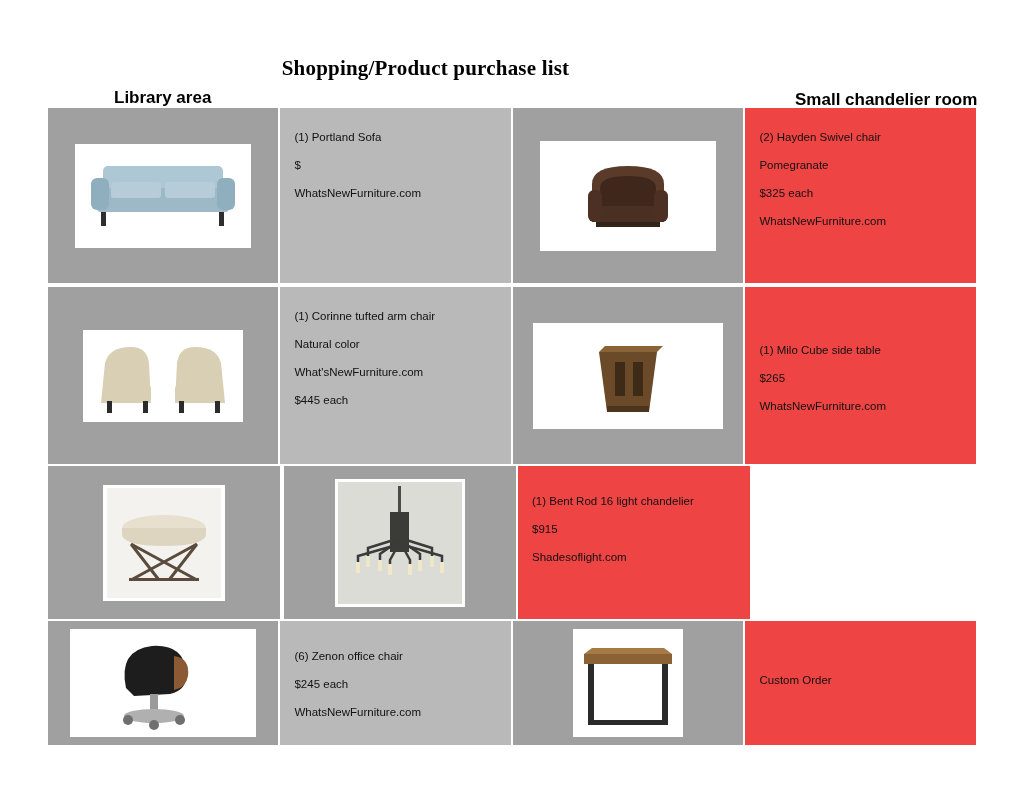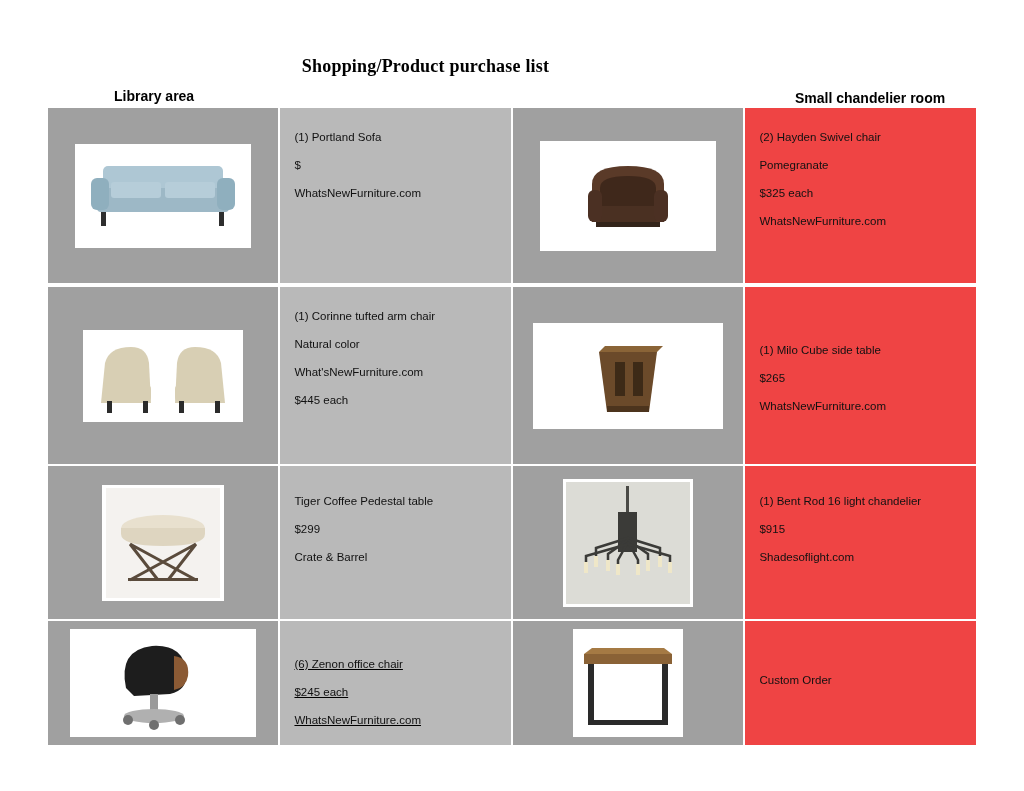--- a/index.html
+++ b/index.html
@@ -20,28 +20,28 @@
     left: 0; top: 0;
     width: 1024px;
     height: 791px;
   }
   .title {
     position: absolute;
     left: 0;
     top: 56px;
     width: 851px;
     text-align: center;
-    font-size: 18px;
+    font-size: 21px;
     font-weight: bold;
     font-family: "Liberation Serif", serif;
     letter-spacing: 0.2px;
   }
   .hdr {
     position: absolute;
-    font-size: 14px;
+    font-size: 17px;
     font-weight: bold;
     font-family: "Liberation Sans", sans-serif;
   }
   .hdr-library { left: 114px; top: 88px; }
   .hdr-conf { left: 795px; top: 90px; }
 
   .grid {
     position: absolute;
     left: 48px;
     top: 108px;
@@ -205,25 +205,20 @@
           <svg width="114" height="110" viewBox="0 0 114 110">
             <rect x="0" y="0" width="114" height="110" fill="#f4f2ef"></rect>
             <ellipse cx="57" cy="40" rx="42" ry="13" fill="#e8e0ce"></ellipse>
             <path d="M15 40 L15 46 Q15 58 57 58 Q99 58 99 46 L99 40 Z" fill="#ded5c0"></path>
             <path d="M24 56 L52 92 M90 56 L62 92 M24 92 L90 56 M90 92 L24 56" stroke="#5a4b3c" stroke-width="3" fill="none"></path>
             <rect x="22" y="90" width="70" height="3" fill="#5a4b3c"></rect>
           </svg>
         </div>
       </div>
       <div class="gap-h"></div>
-      <div class="cell cell-txt w-txt-left" style="padding-top:28px;">
-        <div class="line">  Tiger Coffee Pedestal table</div>
-        <div class="line">$299</div>
-        <div class="line">Crate &amp; Barrel</div>
-      </div>
       <div class="gap-h"></div>
       <div class="cell cell-img w-img-right">
         <div class="photo" style="width:130px;height:128px;">
           <svg width="124" height="122" viewBox="0 0 124 122">
             <rect x="0" y="0" width="124" height="122" fill="#dcdcd6"></rect>
             <rect x="60" y="4" width="3" height="26" fill="#4a4a46"></rect>
             <rect x="52" y="30" width="19" height="40" fill="#3b3b38"></rect>
             <g stroke="#3b3b38" stroke-width="2.5" fill="none">
               <path d="M62 56 L30 66 L30 84"></path>
               <path d="M62 56 L94 66 L94 84"></path>
@@ -264,21 +259,21 @@
             <path d="M100 24 Q116 26 114 44 Q112 56 100 58 Z" fill="#8b5a34"></path>
             <rect x="76" y="62" width="8" height="18" fill="#9a9a9a"></rect>
             <ellipse cx="80" cy="84" rx="30" ry="7" fill="#b0b0b0"></ellipse>
             <circle cx="54" cy="88" r="5" fill="#6f6f6f"></circle>
             <circle cx="106" cy="88" r="5" fill="#6f6f6f"></circle>
             <circle cx="80" cy="93" r="5" fill="#6f6f6f"></circle>
           </svg>
         </div>
       </div>
       <div class="gap-h"></div>
-      <div class="cell cell-txt w-txt-left" style="padding-top:36px;text-decoration:underline;">
+      <div class="cell cell-txt w-txt-left" style="padding-top:28px;">
         <div class="line">(6)   Zenon office chair</div>
         <div class="line">$245 each</div>
         <div class="line">WhatsNewFurniture.com</div>
       </div>
       <div class="gap-h"></div>
       <div class="cell cell-img w-img-right">
         <div class="photo" style="width:110px;height:108px;">
           <svg width="104" height="102" viewBox="0 0 104 102">
             <rect x="0" y="0" width="104" height="102" fill="#ffffff"></rect>
             <polygon points="8,22 96,22 96,32 8,32" fill="#8a6236"></polygon>

